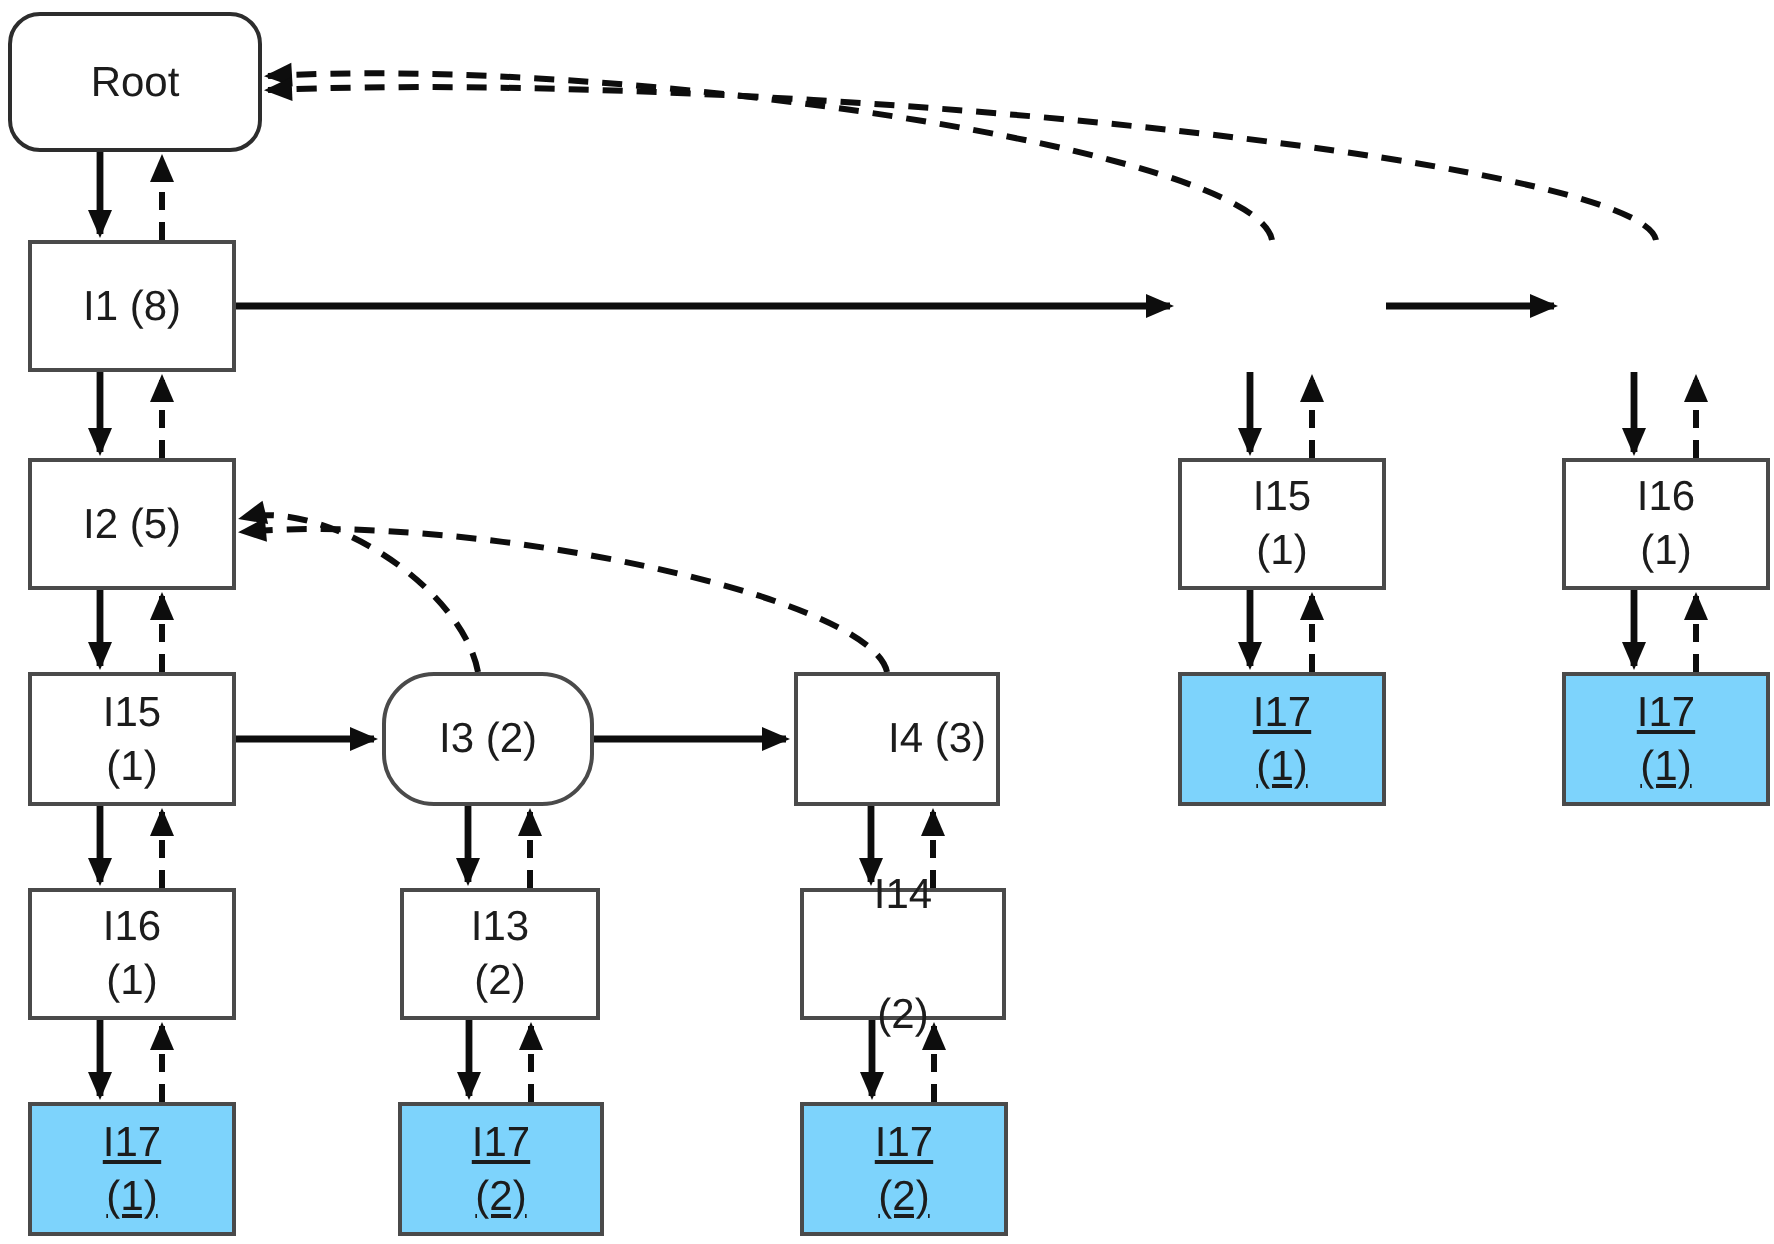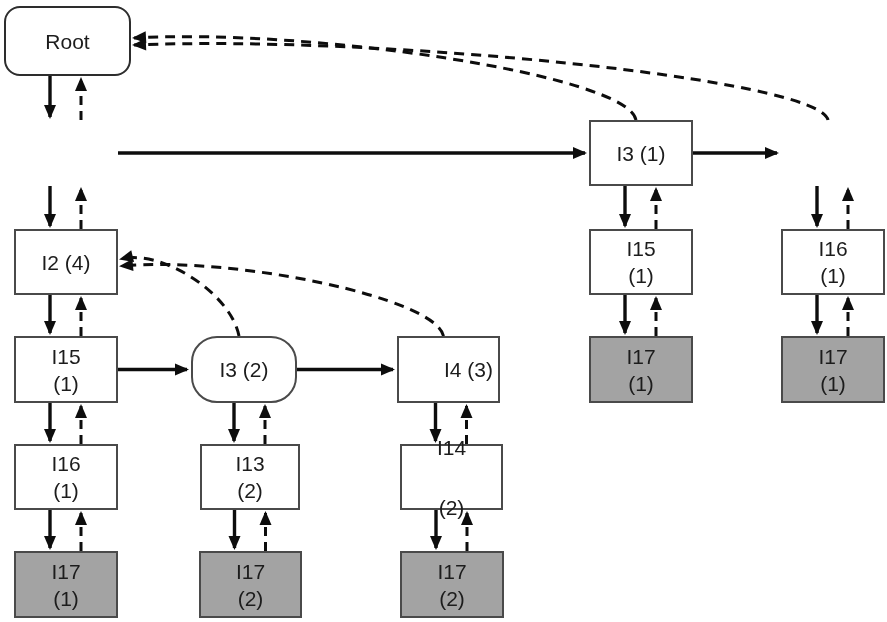--- a/index.html
+++ b/index.html
@@ -6,21 +6,21 @@
   #canvas{position:relative;width:887px;height:622px;background:#ffffff;overflow:hidden;
           font-family:"Liberation Sans",sans-serif;}
   #edges-svg{position:absolute;left:0;top:0;z-index:1;}
   .edge-solid{stroke:#0d0d0d;stroke-width:3.4;fill:none;}
   .edge-dashed{stroke:#0d0d0d;stroke-width:3;fill:none;stroke-dasharray:9 6;}
   .edge-curve{stroke:#0d0d0d;stroke-width:3;fill:none;stroke-dasharray:10 7;}
   .node{position:absolute;box-sizing:border-box;z-index:2;
         border:2px solid #4a4a4a;background:#ffffff;
         display:flex;flex-direction:column;align-items:center;justify-content:center;
         font-size:21px;line-height:27px;color:#1c1c1c;text-align:center;}
-  .node.leaf{background:#a3a3a3;}
+  .node.leaf{background:#7dd3fc;text-decoration:underline;}
   .node.rootnode{border-radius:16px;border-color:#2d2d2d;}
   .node span:empty{display:none;}
 </style>
 </head>
 <body>
 
 <div id="canvas">
   <svg id="edges-svg" width="887" height="622">
     <defs>
       <marker id="ah" markerUnits="userSpaceOnUse" markerWidth="16" markerHeight="14" refX="13" refY="7" orient="auto">
@@ -63,23 +63,27 @@
         <path d="M 636,120 C 628,74.9 309.7,28 134,38" class="edge-curve" marker-end="url(#ah)"></path>
         <path d="M 828,120 C 820,78.75 376.9,35 134,45" class="edge-curve" marker-end="url(#ah)"></path>
       </g>
   </svg>
 
   <div class="node rootnode" style="left:4px;top:6px;width:127px;height:70px;">
     <span>Root</span>
 
   </div>
 
+  <div class="node" style="left:14px;top:120px;width:104px;height:66px;">
+    <span>I1 (8)</span>
+
+  </div>
 
   <div class="node" style="left:14px;top:229px;width:104px;height:66px;">
-    <span>I2 (4)</span>
+    <span>I2 (5)</span>
 
   </div>
 
   <div class="node" style="left:14px;top:336px;width:104px;height:67px;">
     <span>I15</span>
     <span>(1)</span>
   </div>
 
   <div class="node" style="left:14px;top:444px;width:104px;height:66px;">
     <span>I16</span>
@@ -114,24 +118,20 @@
   <div class="node" style="left:400px;top:444px;width:103px;height:66px;gap:33px;">
     <span>I14</span>
     <span>(2)</span>
   </div>
 
   <div class="node leaf" style="left:400px;top:551px;width:104px;height:67px;">
     <span>I17</span>
     <span>(2)</span>
   </div>
 
-  <div class="node" style="left:589px;top:120px;width:104px;height:66px;">
-    <span>I3 (1)</span>
-
-  </div>
 
   <div class="node" style="left:589px;top:229px;width:104px;height:66px;">
     <span>I15</span>
     <span>(1)</span>
   </div>
 
   <div class="node leaf" style="left:589px;top:336px;width:104px;height:67px;">
     <span>I17</span>
     <span>(1)</span>
   </div>

